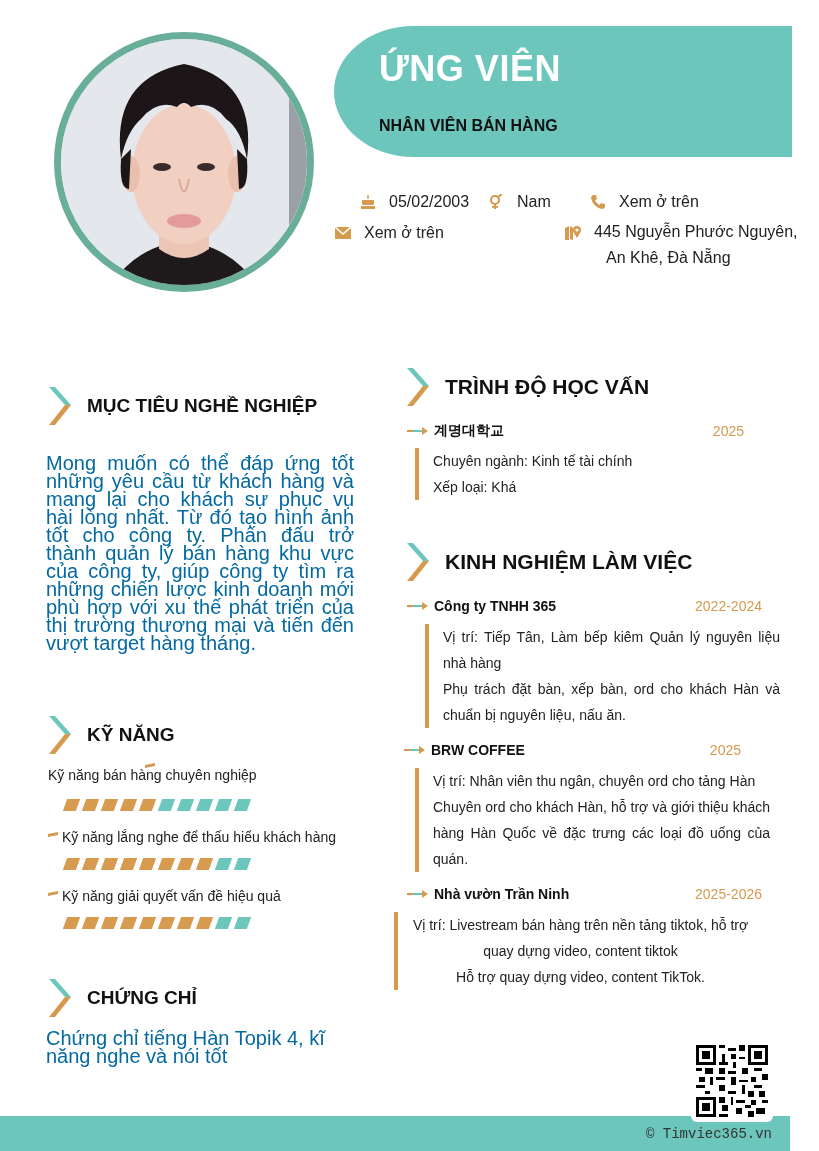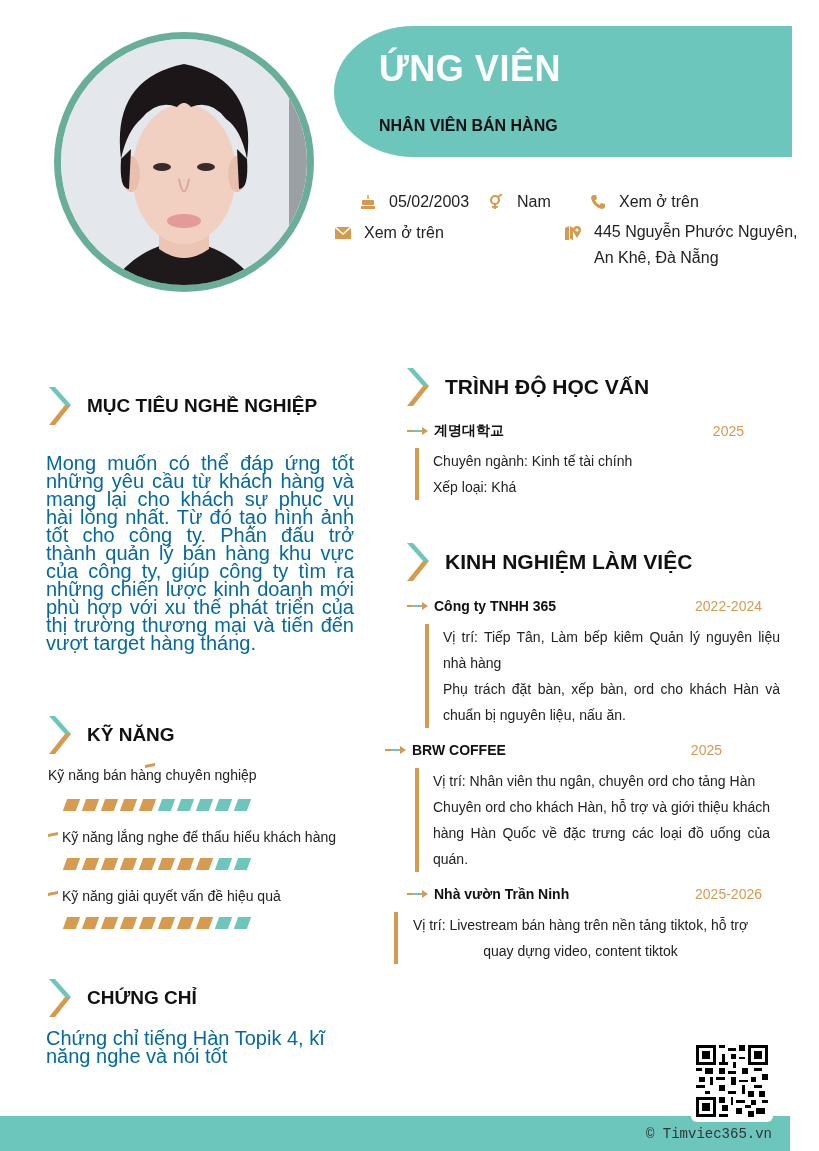--- a/index.html
+++ b/index.html
@@ -153,21 +153,21 @@
     <svg width="18" height="16" viewBox="0 0 18 16">
         <path d="M1 3 L5 1 L5 15 L1 15 Z" fill="#d59a4e"></path>
         <path d="M6 1 L9 3 L9 15 L6 14 Z" fill="#d59a4e"></path>
         <circle cx="13" cy="5" r="4" fill="#d59a4e"></circle>
         <circle cx="13" cy="5" r="1.6" fill="#fff"></circle>
         <path d="M10 8 L13 13 L16 8 Z" fill="#d59a4e"></path>
       </svg>
   </span>
   <span style="line-height:26px; margin-top:-5px;">
     <span style="display:block;">445 Nguyễn Phước Nguyên,</span>
-    <span style="display:block;">An Khê, Đà Nẵng</span>
+    <span style="display:block;margin-left:12px;">An Khê, Đà Nẵng</span>
   </span>
 </div>
 
 <div class="section-head" style="left:47px; top:385px;">
   <svg class="chev" viewBox="0 0 26 42">
       <path d="M2 2 L8 2 L24 20 L18 20 Z" fill="#6cc6bb"></path>
       <path d="M18 20 L24 20 L8 40 L2 40 Z" fill="#d59a4e"></path>
     </svg>
   <span class="section-title">MỤC TIÊU NGHỀ NGHIỆP</span>
 </div>
@@ -277,21 +277,21 @@
       <path d="M15 0 L21 4 L15 8 Z" fill="#d59a4e"></path>
     </svg>
   <span class="entry-name">Công ty TNHH 365</span>
   <span class="entry-date">2022-2024</span>
 </div>
 <div class="entry-body" style="left:415px; top:624px; width:355px;margin-left:10px;">
   <div>Vị trí: Tiếp Tân, Làm bếp kiêm Quản lý nguyên liệu nhà hàng</div>
   <div>Phụ trách đặt bàn, xếp bàn, ord cho khách Hàn và chuẩn bị nguyên liệu, nấu ăn.</div>
 </div>
 
-<div class="entry-head" style="left:385px; top:742px; width:337px;">
+<div class="entry-head" style="left:404px; top:742px; width:337px;">
   <svg class="arrow" viewBox="0 0 22 8">
       <rect x="0" y="3" width="6" height="2" fill="#d59a4e"></rect>
       <rect x="6" y="3" width="10" height="2" fill="#6cc6bb"></rect>
       <path d="M15 0 L21 4 L15 8 Z" fill="#d59a4e"></path>
     </svg>
   <span class="entry-name">BRW COFFEE</span>
   <span class="entry-date">2025</span>
 </div>
 <div class="entry-body" style="left:415px; top:768px; width:355px;">
   <div>Vị trí: Nhân viên thu ngân, chuyên ord cho tảng Hàn</div>
@@ -302,20 +302,21 @@
   <svg class="arrow" viewBox="0 0 22 8">
       <rect x="0" y="3" width="6" height="2" fill="#d59a4e"></rect>
       <rect x="6" y="3" width="10" height="2" fill="#6cc6bb"></rect>
       <path d="M15 0 L21 4 L15 8 Z" fill="#d59a4e"></path>
     </svg>
   <span class="entry-name">Nhà vườn Trần Ninh</span>
   <span class="entry-date">2025-2026</span>
 </div>
 <div class="entry-body" style="left:394px; top:912px; width:355px; text-align:center;">
   <div>Vị trí: Livestream bán hàng trên nền tảng tiktok, hỗ trợ quay dựng video, content tiktok</div>
+  <div>Hỗ trợ quay dựng video, content TikTok.</div>
 </div>
 
 <div class="qr-wrap">
   <svg viewBox="0 0 25 25" shape-rendering="crispEdges">
     <rect width="25" height="25" fill="#fff"></rect>
     <g fill="#000">
       <rect x="0" y="0" width="7" height="7"></rect>
         <rect x="1" y="1" width="5" height="5" fill="#fff"></rect>
         <rect x="2" y="2" width="3" height="3"></rect>
       <rect x="18" y="0" width="7" height="7"></rect>

